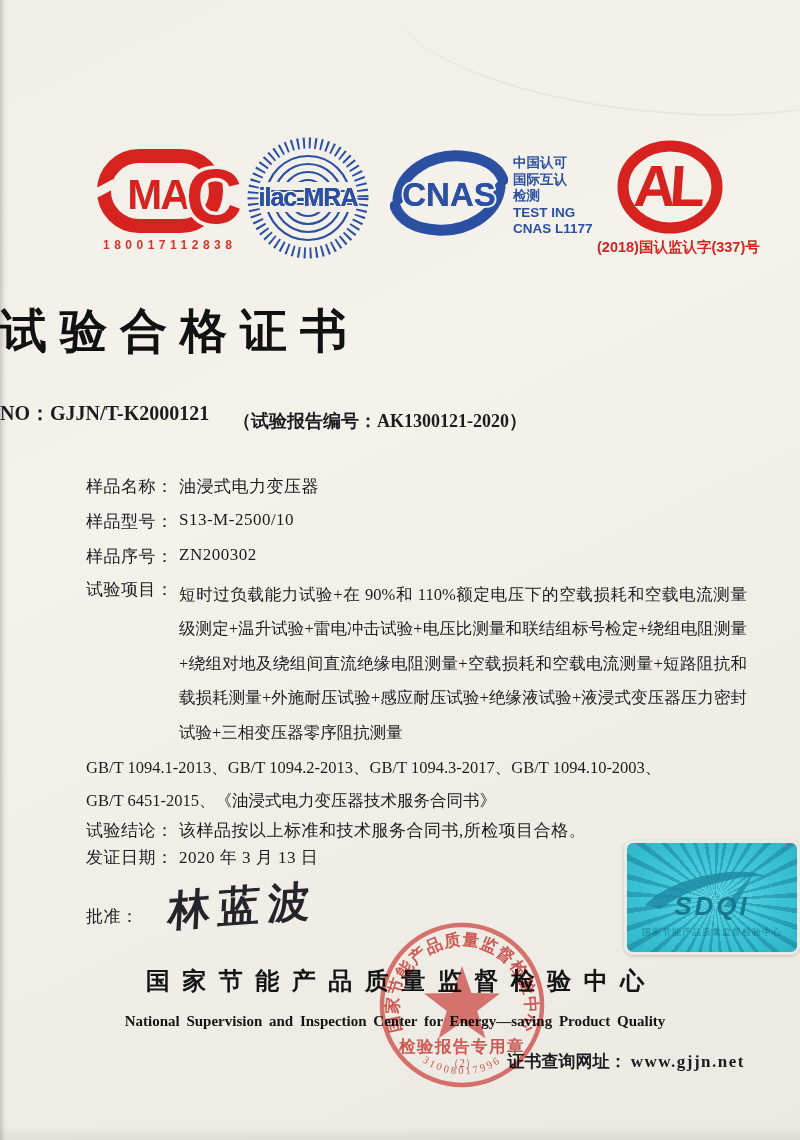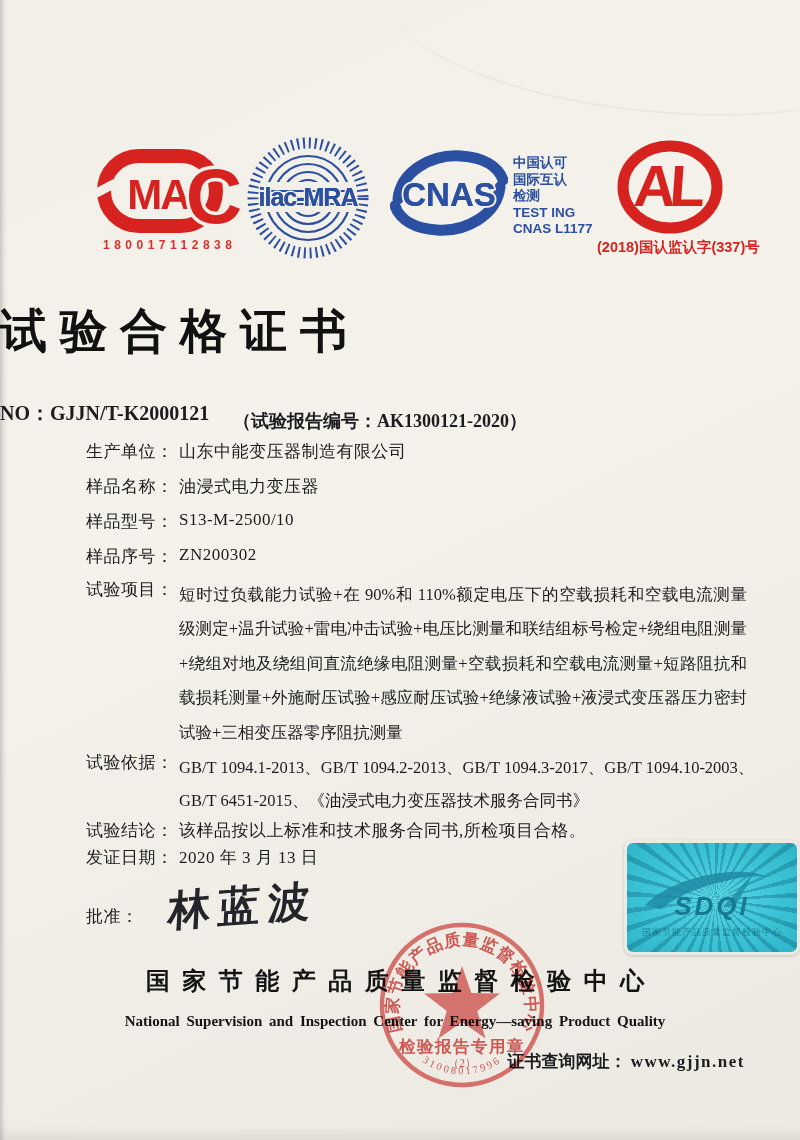--- a/index.html
+++ b/index.html
@@ -120,24 +120,20 @@
   <svg class="abs" style="left:616px;top:140px;" width="108" height="96" viewBox="0 0 108 96">
     <ellipse cx="54" cy="47" rx="47" ry="41" fill="none" stroke="#d6231f" stroke-width="11"></ellipse>
     <text x="54" y="66" text-anchor="middle" font-family="Liberation Sans, DejaVu Sans, sans-serif" font-size="58" font-weight="bold" fill="#d6231f" letter-spacing="-6" transform="skewX(-4)">AL</text>
   </svg>
   <div class="al-no">(2018)国认监认字(337)号</div>
 
   <div class="title">试验合格证书</div>
   <div class="cert-no">NO：GJJN/T-K2000121</div>
   <div class="report-no">（试验报告编号：AK1300121-2020）</div>
 
-  <div class="row" style="top:440px">
-    <span class="lbl">生产单位：</span>
-    <span class="val">山东中能变压器制造有限公司</span>
-  </div>
   <div class="row" style="top:475px">
     <span class="lbl">样品名称：</span>
     <span class="val">油浸式电力变压器</span>
   </div>
   <div class="row" style="top:510px">
     <span class="lbl">样品型号：</span>
     <span class="val">S13-M-2500/10</span>
   </div>
   <div class="row" style="top:545px">
     <span class="lbl">样品序号：</span>
@@ -149,21 +145,20 @@
     <div class="val-multi">
       <div class="ln just">短时过负载能力试验+在 90%和 110%额定电压下的空载损耗和空载电流测量+声</div>
       <div class="ln just">级测定+温升试验+雷电冲击试验+电压比测量和联结组标号检定+绕组电阻测量</div>
       <div class="ln just">+绕组对地及绕组间直流绝缘电阻测量+空载损耗和空载电流测量+短路阻抗和负</div>
       <div class="ln just">载损耗测量+外施耐压试验+感应耐压试验+绝缘液试验+液浸式变压器压力密封</div>
       <div class="ln">试验+三相变压器零序阻抗测量</div>
     </div>
   </div>
 
   <div class="row basis" style="top:751px">
-    <span class="lbl">试验依据：</span>
     <div class="val-multi">
       <div class="ln">GB/T 1094.1-2013、GB/T 1094.2-2013、GB/T 1094.3-2017、GB/T 1094.10-2003、</div>
       <div class="ln">GB/T 6451-2015、《油浸式电力变压器技术服务合同书》</div>
     </div>
   </div>
 
   <div class="row" style="top:819px">
     <span class="lbl">试验结论：</span>
     <span class="val">该样品按以上标准和技术服务合同书,所检项目合格。</span>
   </div>

